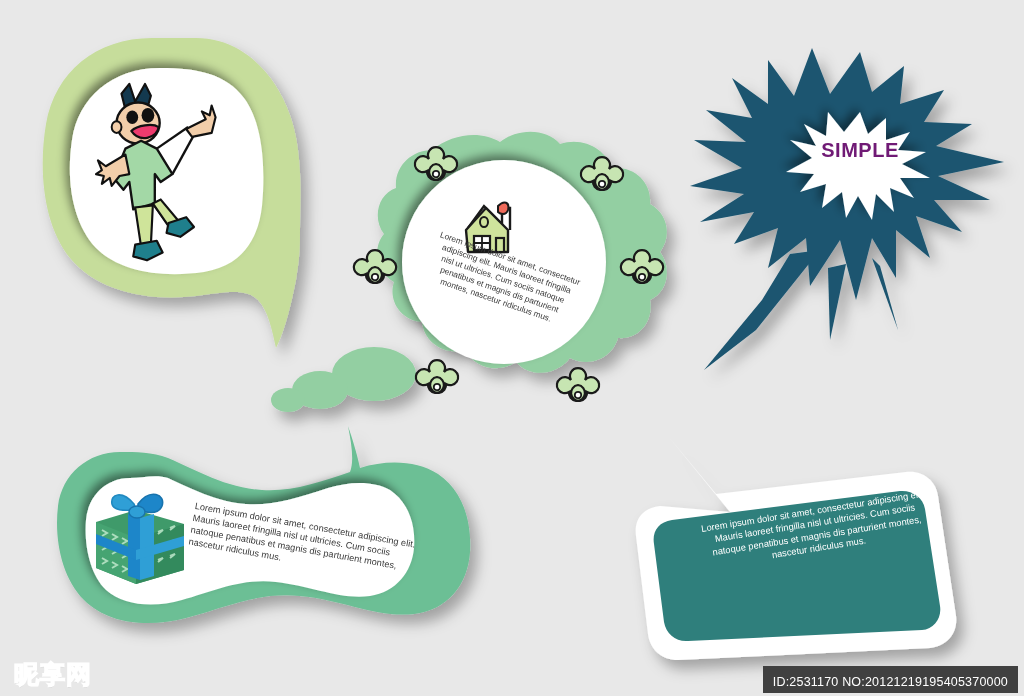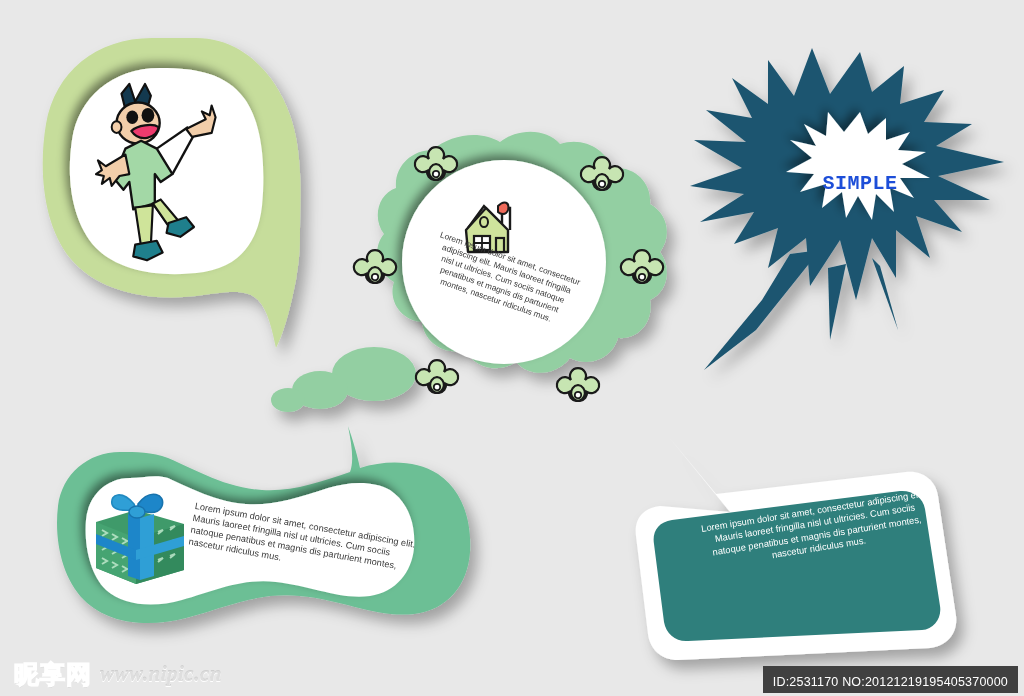--- a/index.html
+++ b/index.html
@@ -41,27 +41,26 @@
     font-size:9.3px;
     color:#ffffff;
     text-align:center;
     transform:rotate(-9deg);
     transform-origin:50% 50%;
   }
   #burst-text{
     position:absolute;
     left:790px;top:140px;width:140px;
     text-align:center;
-    color:#1d4ed8;
+    color:#701a75;
     font-weight:bold;
     font-size:20px;
     letter-spacing:0.5px;
     line-height:1.05;
-    font-family:Liberation Mono, monospace;
-    margin-top:33px;
+    font-family:Liberation Sans, sans-serif;
   }
   #burst-text .l2{display:block;}
 
   
   #wm{
     position:absolute;left:14px;top:658px;
     display:flex;align-items:center;gap:8px;
     opacity:1;
     text-align:center;
   }
@@ -341,18 +340,17 @@
   <div class="txt" id="ribbon-text">Lorem ipsum dolor sit amet, consectetur adipiscing elit. Mauris laoreet fringilla nisl ut ultricies. Cum sociis natoque penatibus et magnis dis parturient montes, nascetur ridiculus mus.</div>
 
   <div class="txt" id="teal-text">Lorem ipsum dolor sit amet, consectetur adipiscing elit. Mauris laoreet fringilla nisl ut ultricies. Cum sociis natoque penatibus et magnis dis parturient montes, nascetur ridiculus mus.</div>
 
   <div id="burst-text">
     <span>SIMPLE</span>
   </div>
 
   <div id="wm">
     <span class="cjk">昵享网</span>
-    <span class="url">www.nipic.cn</span>
   </div>
 
   <div id="idbar">ID:2531170 NO:20121219195405370000</div>
 
 </div>
 
 </body></html>

